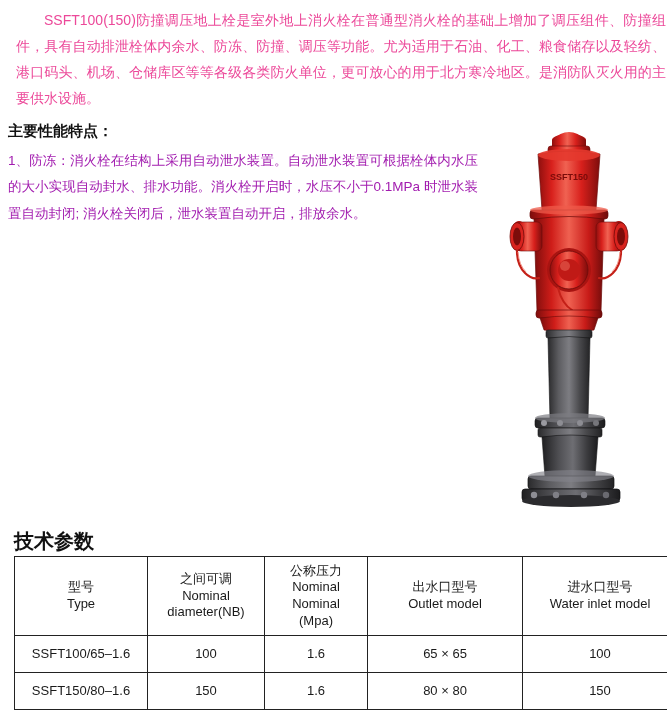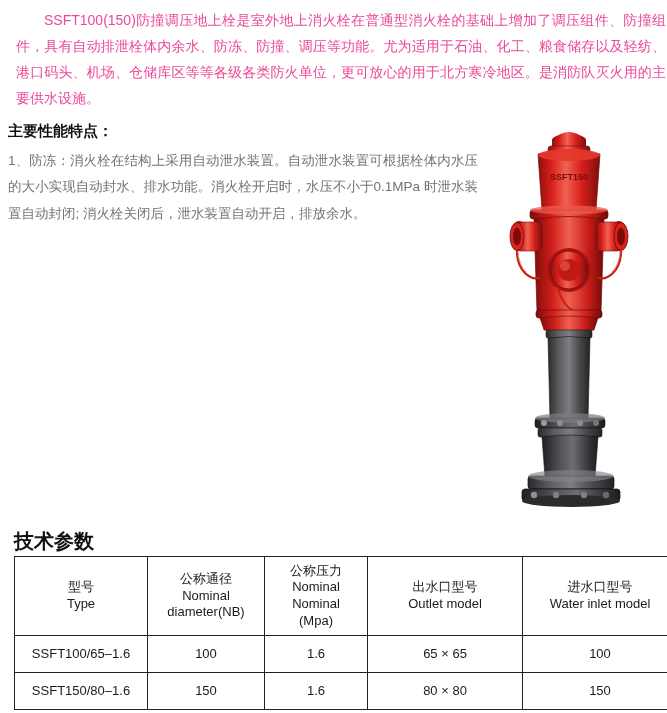--- a/index.html
+++ b/index.html
@@ -40,21 +40,21 @@
     color: #111;
   }
   .body-col {
     position: absolute;
     left: 8px;
     top: 148px;
     width: 470px;
     font-size: 13.5px;
     line-height: 1.95;
     text-align: justify;
-    color: #737373;
+    color: #a21caf;
   }
   .body-col p {
     margin: 0 0 2px 0;
   }
   .params-title {
     position: absolute;
     left: 14px;
     top: 528px;
     font-size: 20px;
     font-weight: bold;
@@ -215,21 +215,21 @@
   <div class="params-title">技术参数</div>
 
   <table class="params">
     <thead>
       <tr>
         <td class="col1">
           <div>型号</div>
           <div>Type</div>
         </td>
         <td class="col2">
-          <div>公称通径</div>
+          <div>之间可调</div>
           <div>Nominal</div>
           <div>diameter(NB)</div>
         </td>
         <td class="col3">
           <div>公称压力</div>
           <div>Nominal</div>
           <div>Nominal</div>
           <div>(Mpa)</div>
         </td>
         <td class="col4">

